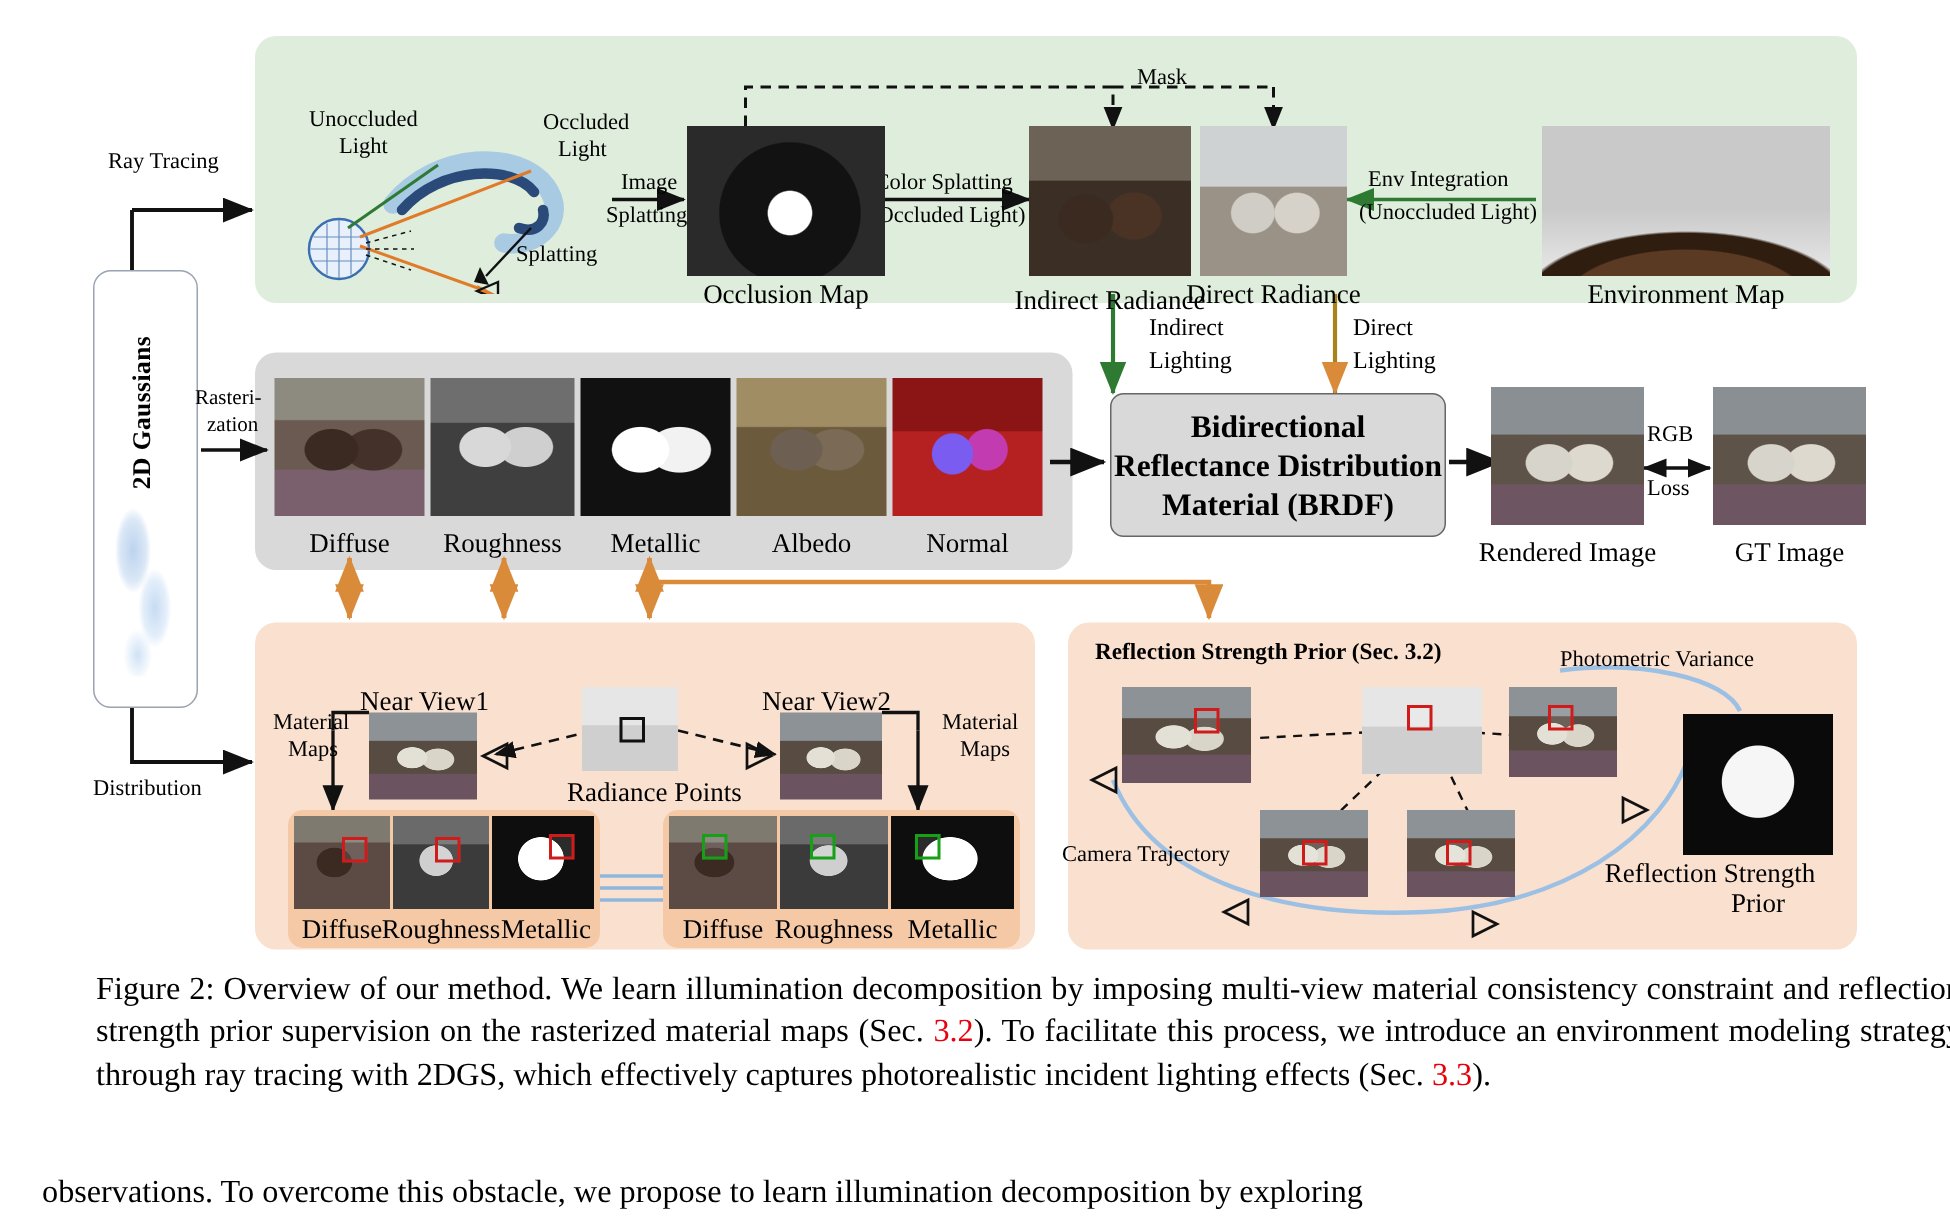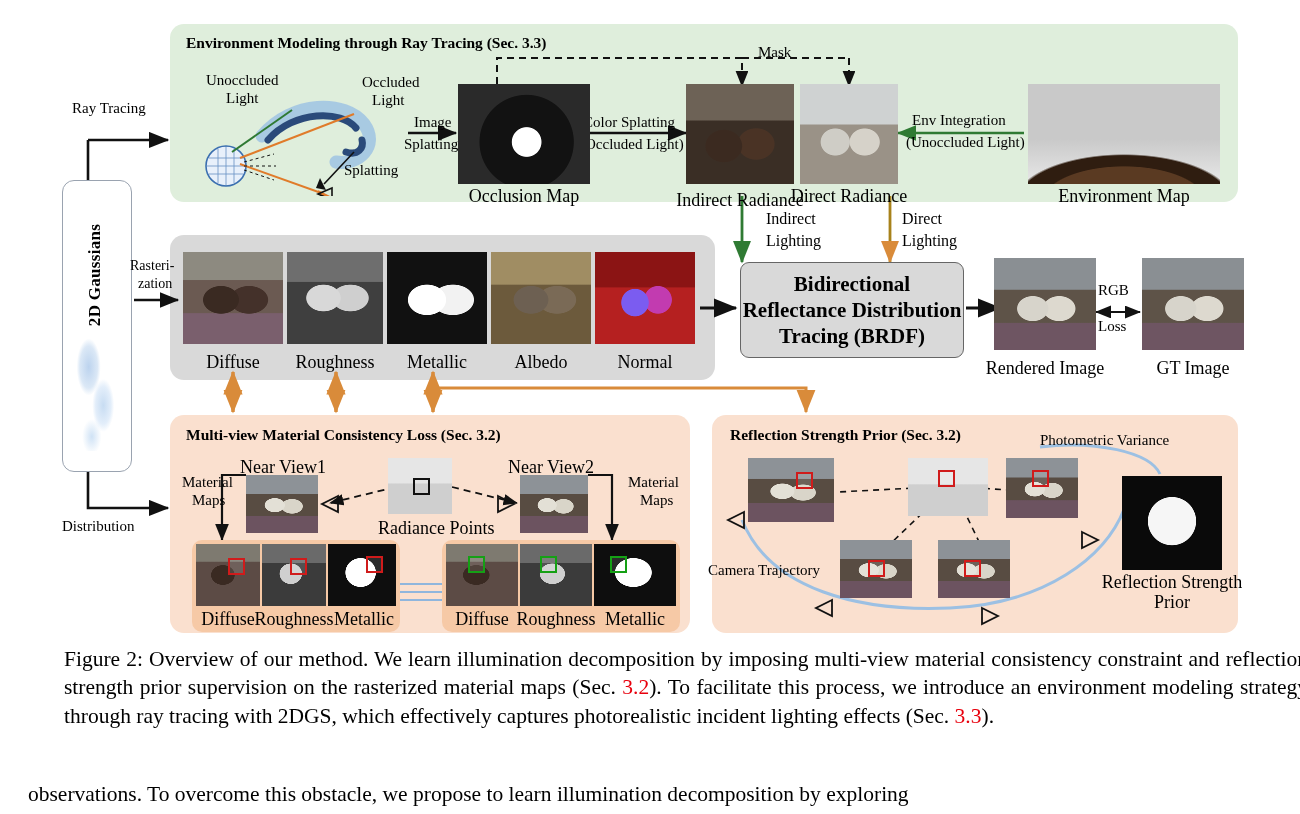--- a/index.html
+++ b/index.html
@@ -329,21 +329,20 @@
   <div class="abs gauss-box">
     <div class="gauss-label">2D Gaussians</div>
     <div class="gauss-blob"></div>
   </div>
 
   <div class="lbl" style="left:72px; top:100px; font-size:15px;">Ray Tracing</div>
   <div class="lbl" style="left:62px; top:518px; font-size:15px;">Distribution</div>
   <div class="lbl" style="left:130px; top:258px; font-size:14px;">Rasteri-</div>
   <div class="lbl" style="left:138px; top:276px; font-size:14px;">zation</div>
 
-  <div class="abs panel-title" style="left:186px; top:34px;">Environment Modeling through Ray Tracing (Sec. 3.3)</div>
 
   <div class="lbl sm" style="left:758px; top:44px;">Mask</div>
 
   <svg class="abs" style="left:196px; top:66px; width:210px; height:130px;">
     <circle cx="30" cy="100" r="20" fill="#e8f0fb" stroke="#3b6fb0" stroke-width="1.6"></circle>
     <g stroke="#3b6fb0" stroke-width="0.8" opacity="0.75">
       <line x1="13" y1="92" x2="47" y2="92"></line>
       <line x1="11" y1="100" x2="49" y2="100"></line>
       <line x1="13" y1="108" x2="47" y2="108"></line>
       <line x1="22" y1="83" x2="22" y2="117"></line>
@@ -417,34 +416,33 @@
   <div class="tile img-albedo" style="left:491px; top:252px; width:100px; height:92px;"></div>
   <div class="cap" style="left:491px; top:352px; width:100px;">Albedo</div>
 
   <div class="tile img-normal" style="left:595px; top:252px; width:100px; height:92px;"></div>
   <div class="cap" style="left:595px; top:352px; width:100px;">Normal</div>
 
   <div class="abs brdf">
     <div>
       <div>Bidirectional</div>
       <div>Reflectance Distribution</div>
-      <div>Tracing (BRDF)</div>
+      <div>Material (BRDF)</div>
     </div>
   </div>
 
   <div class="tile img-render" style="left:994px; top:258px; width:102px; height:92px;"></div>
   <div class="cap" style="left:976px; top:358px; width:138px;">Rendered Image</div>
 
   <div class="tile img-gt" style="left:1142px; top:258px; width:102px; height:92px;"></div>
   <div class="cap" style="left:1132px; top:358px; width:122px;">GT Image</div>
 
   <div class="lbl sm" style="left:1098px; top:282px;">RGB</div>
   <div class="lbl sm" style="left:1098px; top:318px;">Loss</div>
 
-  <div class="abs panel-title" style="left:186px; top:426px;">Multi-view Material Consistency Loss (Sec. 3.2)</div>
 
   <div class="lbl sm" style="left:182px; top:474px;">Material</div>
   <div class="lbl sm" style="left:192px; top:492px;">Maps</div>
   <div class="lbl sm" style="left:628px; top:474px;">Material</div>
   <div class="lbl sm" style="left:640px; top:492px;">Maps</div>
 
   <div class="cap" style="left:228px; top:457px; width:110px;">Near View1</div>
   <div class="tile img-view" style="left:246px; top:475px; width:72px; height:58px;"></div>
 
   <div class="tile img-surfpts" style="left:388px; top:458px; width:64px; height:56px;">
@@ -506,21 +504,21 @@
     <div class="marker" style="left:26px; top:12px;"></div>
   </div>
   <div class="tile img-view" style="left:840px; top:540px; width:72px; height:58px;">
     <div class="marker" style="left:28px; top:20px;"></div>
   </div>
   <div class="tile img-view" style="left:938px; top:540px; width:72px; height:58px;">
     <div class="marker" style="left:26px; top:20px;"></div>
   </div>
 
   <div class="tile img-rsp" style="left:1122px; top:476px; width:100px; height:94px;"></div>
-  <div class="cap" style="left:1100px; top:572px; width:144px;">Reflection Strength</div>
+  <div class="cap" style="left:1068px; top:572px; width:144px;">Reflection Strength</div>
   <div class="cap" style="left:1100px; top:592px; width:144px;">Prior</div>
 
   <svg class="abs" style="left:724px; top:508px; width:30px; height:26px;">
     <path d="M20,4 L4,12 L20,20 z" fill="none" stroke="#111" stroke-width="1.8"></path>
   </svg>
   <svg class="abs" style="left:812px; top:596px; width:30px; height:26px;">
     <path d="M20,4 L4,12 L20,20 z" fill="none" stroke="#111" stroke-width="1.8"></path>
   </svg>
   <svg class="abs" style="left:976px; top:604px; width:30px; height:26px;">
     <path d="M6,4 L22,12 L6,20 z" fill="none" stroke="#111" stroke-width="1.8"></path>

